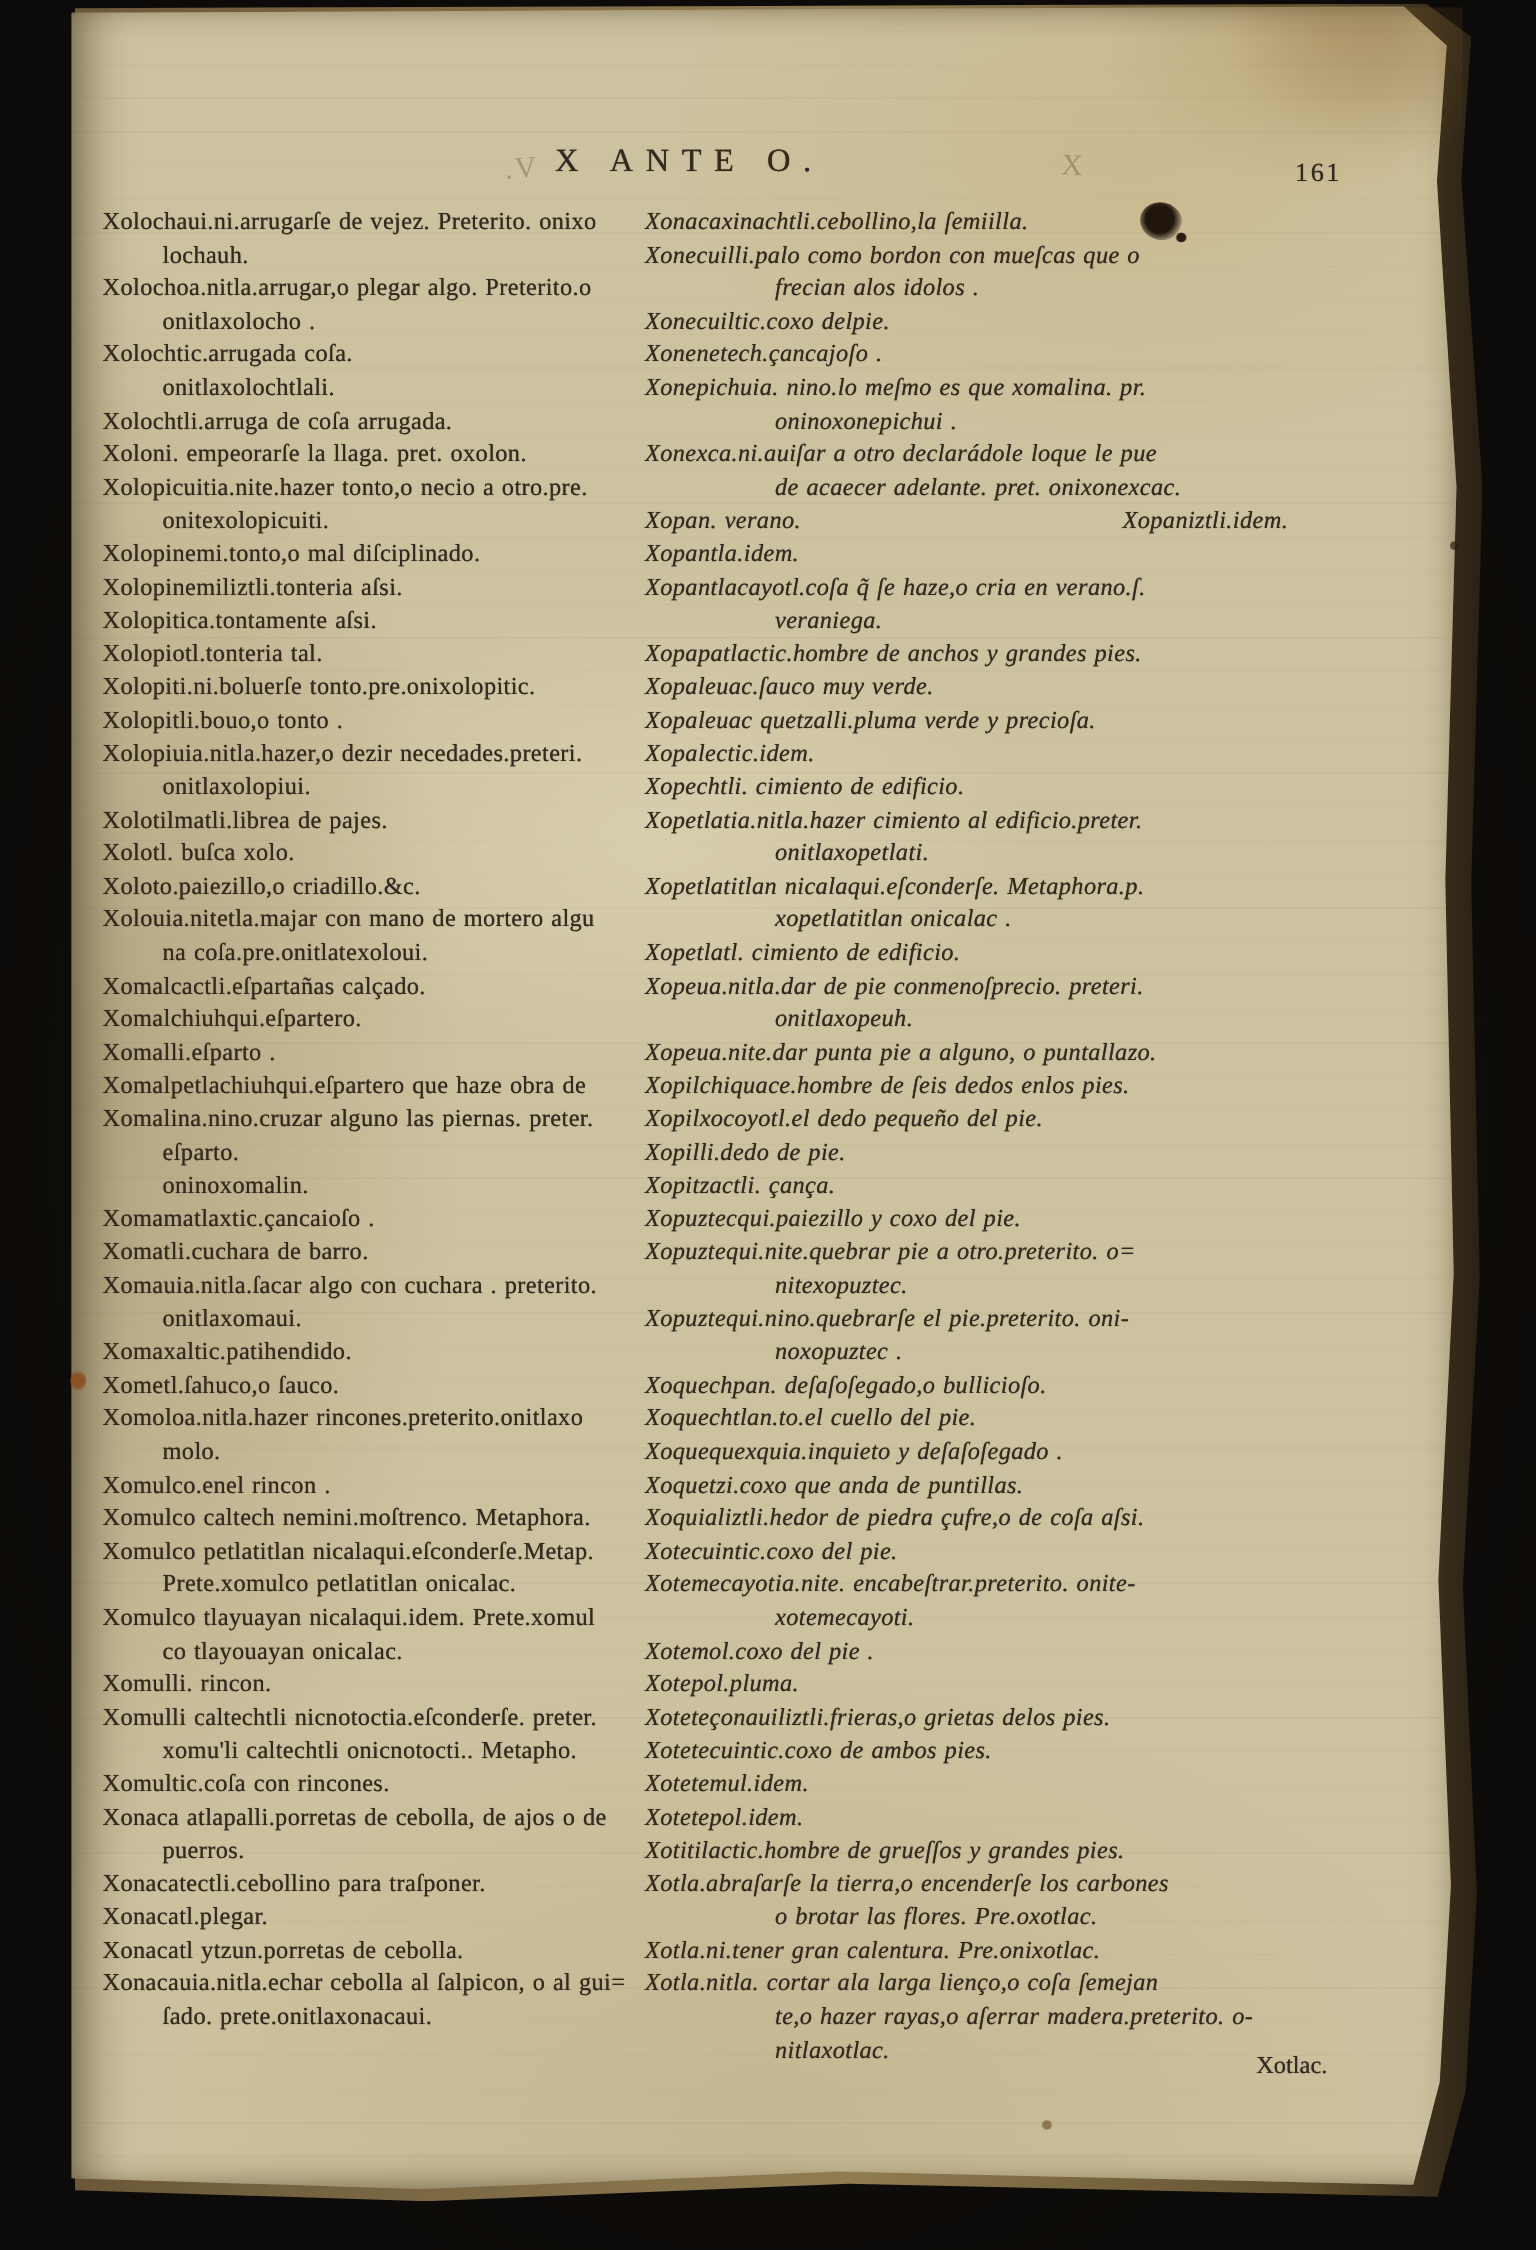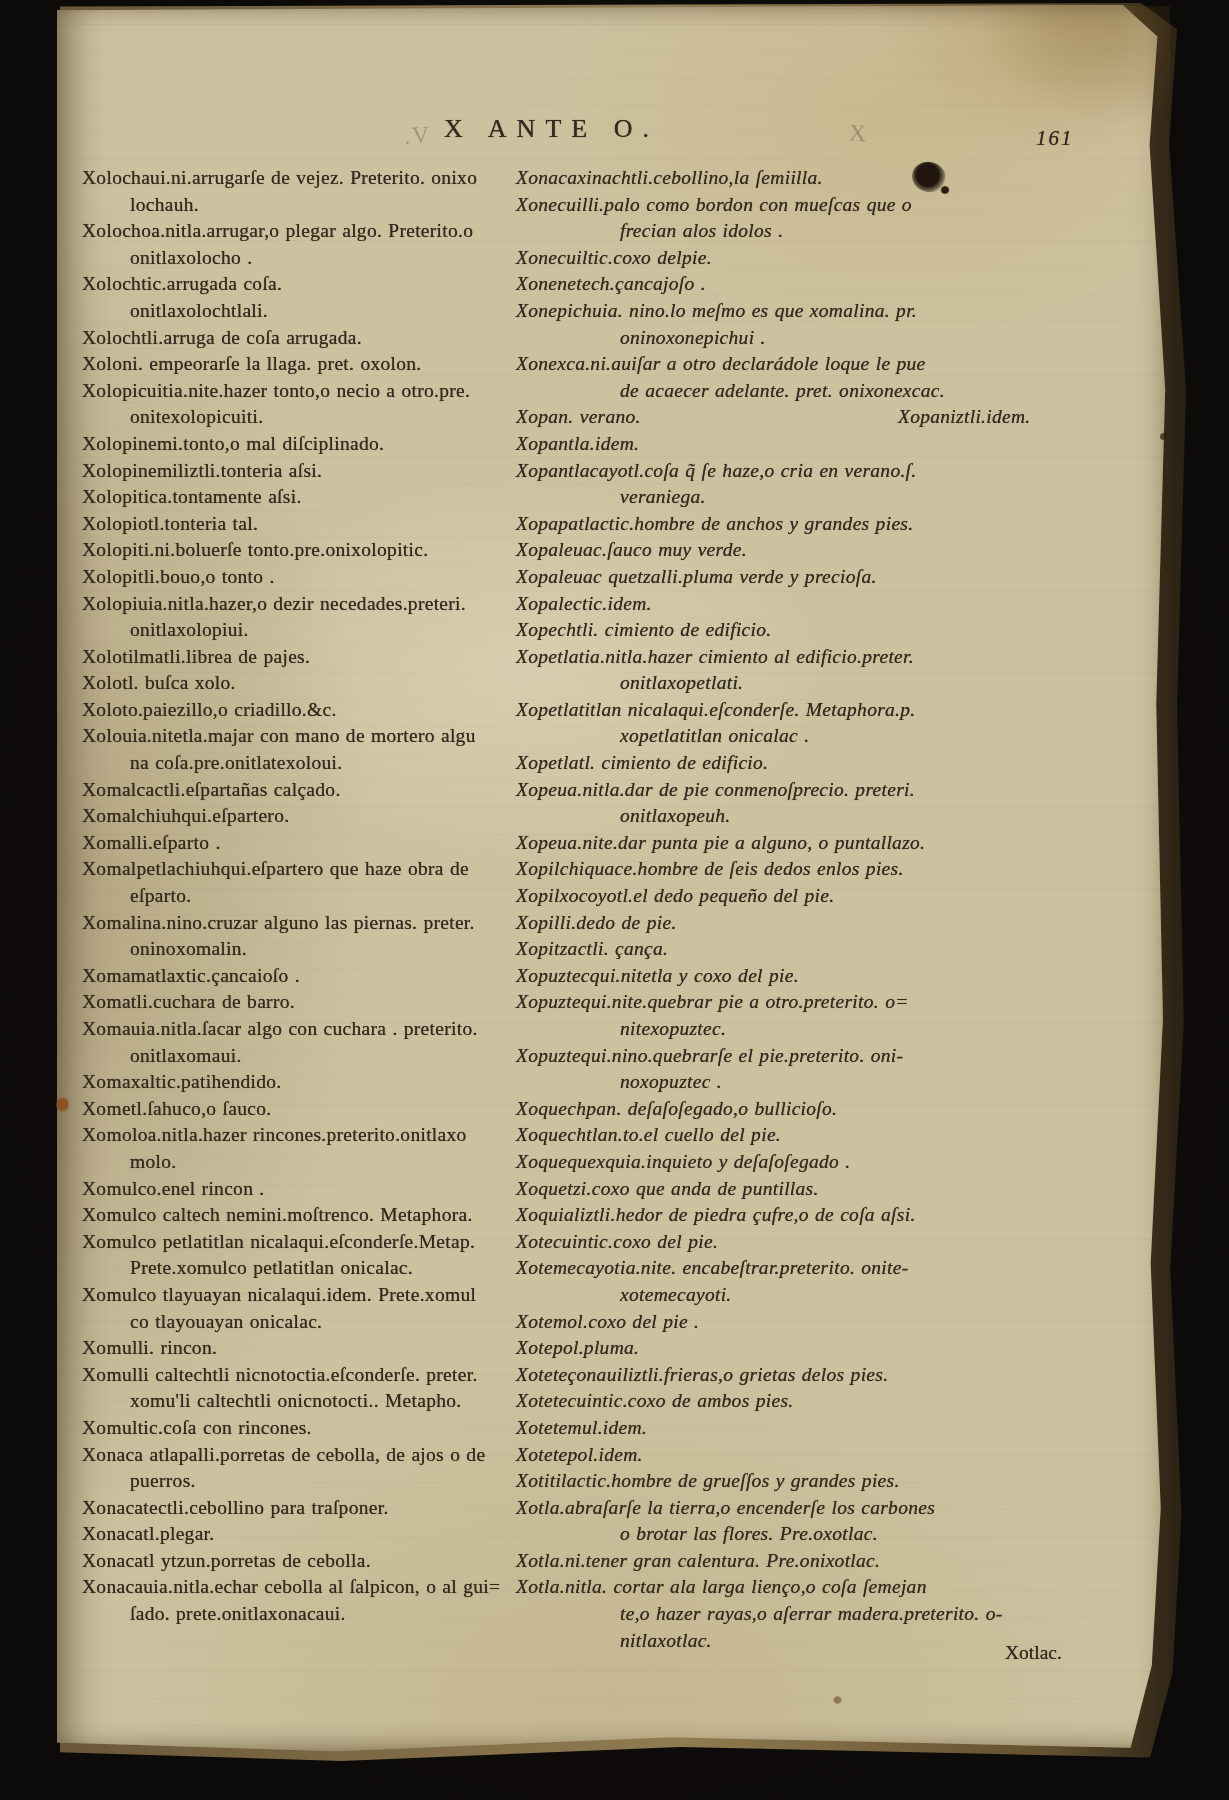--- a/index.html
+++ b/index.html
@@ -39,21 +39,20 @@
     font-size:26px;letter-spacing:10px;white-space:nowrap;
     text-shadow:0 0 .8px rgba(45,35,25,.9);
   }
   .ghost{position:absolute;font-size:24px;opacity:.28;letter-spacing:2px;}
   .ghost-left{left:404px;top:122px;transform:rotate(-4deg);}
   .ghost-right{left:849px;top:120px;transform:rotate(3deg);}
   .page-number{
     position:absolute;left:1036px;top:126px;
     font-size:21px;letter-spacing:2px;
     text-shadow:0 0 .7px rgba(45,35,25,.85);
-    font-style:italic;
   }
   .col{position:absolute;top:165px;font-size:19.5px;}
   .col .line{
     height:26.6px;line-height:26.6px;white-space:nowrap;position:relative;
     letter-spacing:.015em;word-spacing:1px;
     text-shadow:0 0 .7px rgba(50,40,28,.85);
   }
   .col-left{left:82px;width:436px;}
   .col-right{left:516px;width:452px;font-style:italic;}
   .col-left .cont{padding-left:48px;}
@@ -113,22 +112,22 @@
         <div class="line cont"><span>onitlaxolopiui.</span></div>
         <div class="line"><span>Xolotilmatli.librea de pajes.</span></div>
         <div class="line"><span>Xolotl. buſca xolo.</span></div>
         <div class="line"><span>Xoloto.paiezillo,o criadillo.&amp;c.</span></div>
         <div class="line"><span>Xolouia.nitetla.majar con mano de mortero algu</span></div>
         <div class="line cont"><span>na coſa.pre.onitlatexoloui.</span></div>
         <div class="line"><span>Xomalcactli.eſpartañas calçado.</span></div>
         <div class="line"><span>Xomalchiuhqui.eſpartero.</span></div>
         <div class="line"><span>Xomalli.eſparto .</span></div>
         <div class="line"><span>Xomalpetlachiuhqui.eſpartero que haze obra de</span></div>
+        <div class="line"><span>Xomalina.nino.cruzar alguno las piernas. preter.</span></div>
         <div class="line cont"><span>eſparto.</span></div>
-        <div class="line"><span>Xomalina.nino.cruzar alguno las piernas. preter.</span></div>
         <div class="line cont"><span>oninoxomalin.</span></div>
         <div class="line"><span>Xomamatlaxtic.çancaioſo .</span></div>
         <div class="line"><span>Xomatli.cuchara de barro.</span></div>
         <div class="line"><span>Xomauia.nitla.ſacar algo con cuchara . preterito.</span></div>
         <div class="line cont"><span>onitlaxomaui.</span></div>
         <div class="line"><span>Xomaxaltic.patihendido.</span></div>
         <div class="line"><span>Xometl.ſahuco,o ſauco.</span></div>
         <div class="line"><span>Xomoloa.nitla.hazer rincones.preterito.onitlaxo</span></div>
         <div class="line cont"><span>molo.</span></div>
         <div class="line"><span>Xomulco.enel rincon .</span></div>
@@ -173,21 +172,21 @@
         <div class="line"><span>Xopetlatitlan nicalaqui.eſconderſe. Metaphora.p.</span></div>
         <div class="line cont"><span>xopetlatitlan onicalac .</span></div>
         <div class="line"><span>Xopetlatl. cimiento de edificio.</span></div>
         <div class="line"><span>Xopeua.nitla.dar de pie conmenoſprecio. preteri.</span></div>
         <div class="line cont"><span>onitlaxopeuh.</span></div>
         <div class="line"><span>Xopeua.nite.dar punta pie a alguno, o puntallazo.</span></div>
         <div class="line"><span>Xopilchiquace.hombre de ſeis dedos enlos pies.</span></div>
         <div class="line"><span>Xopilxocoyotl.el dedo pequeño del pie.</span></div>
         <div class="line"><span>Xopilli.dedo de pie.</span></div>
         <div class="line"><span>Xopitzactli. çança.</span></div>
-        <div class="line"><span>Xopuztecqui.nitetla y coxo del pie.</span></div>
+        <div class="line"><span>Xopuztecqui.paiezillo y coxo del pie.</span></div>
         <div class="line"><span>Xopuztequi.nite.quebrar pie a otro.preterito. o=</span></div>
         <div class="line cont"><span>nitexopuztec.</span></div>
         <div class="line"><span>Xopuztequi.nino.quebrarſe el pie.preterito. oni-</span></div>
         <div class="line cont"><span>noxopuztec .</span></div>
         <div class="line"><span>Xoquechpan. deſaſoſegado,o bullicioſo.</span></div>
         <div class="line"><span>Xoquechtlan.to.el cuello del pie.</span></div>
         <div class="line"><span>Xoquequexquia.inquieto y deſaſoſegado .</span></div>
         <div class="line"><span>Xoquetzi.coxo que anda de puntillas.</span></div>
         <div class="line"><span>Xoquializtli.hedor de piedra çufre,o de coſa aſsi.</span></div>
         <div class="line"><span>Xotecuintic.coxo del pie.</span></div>

